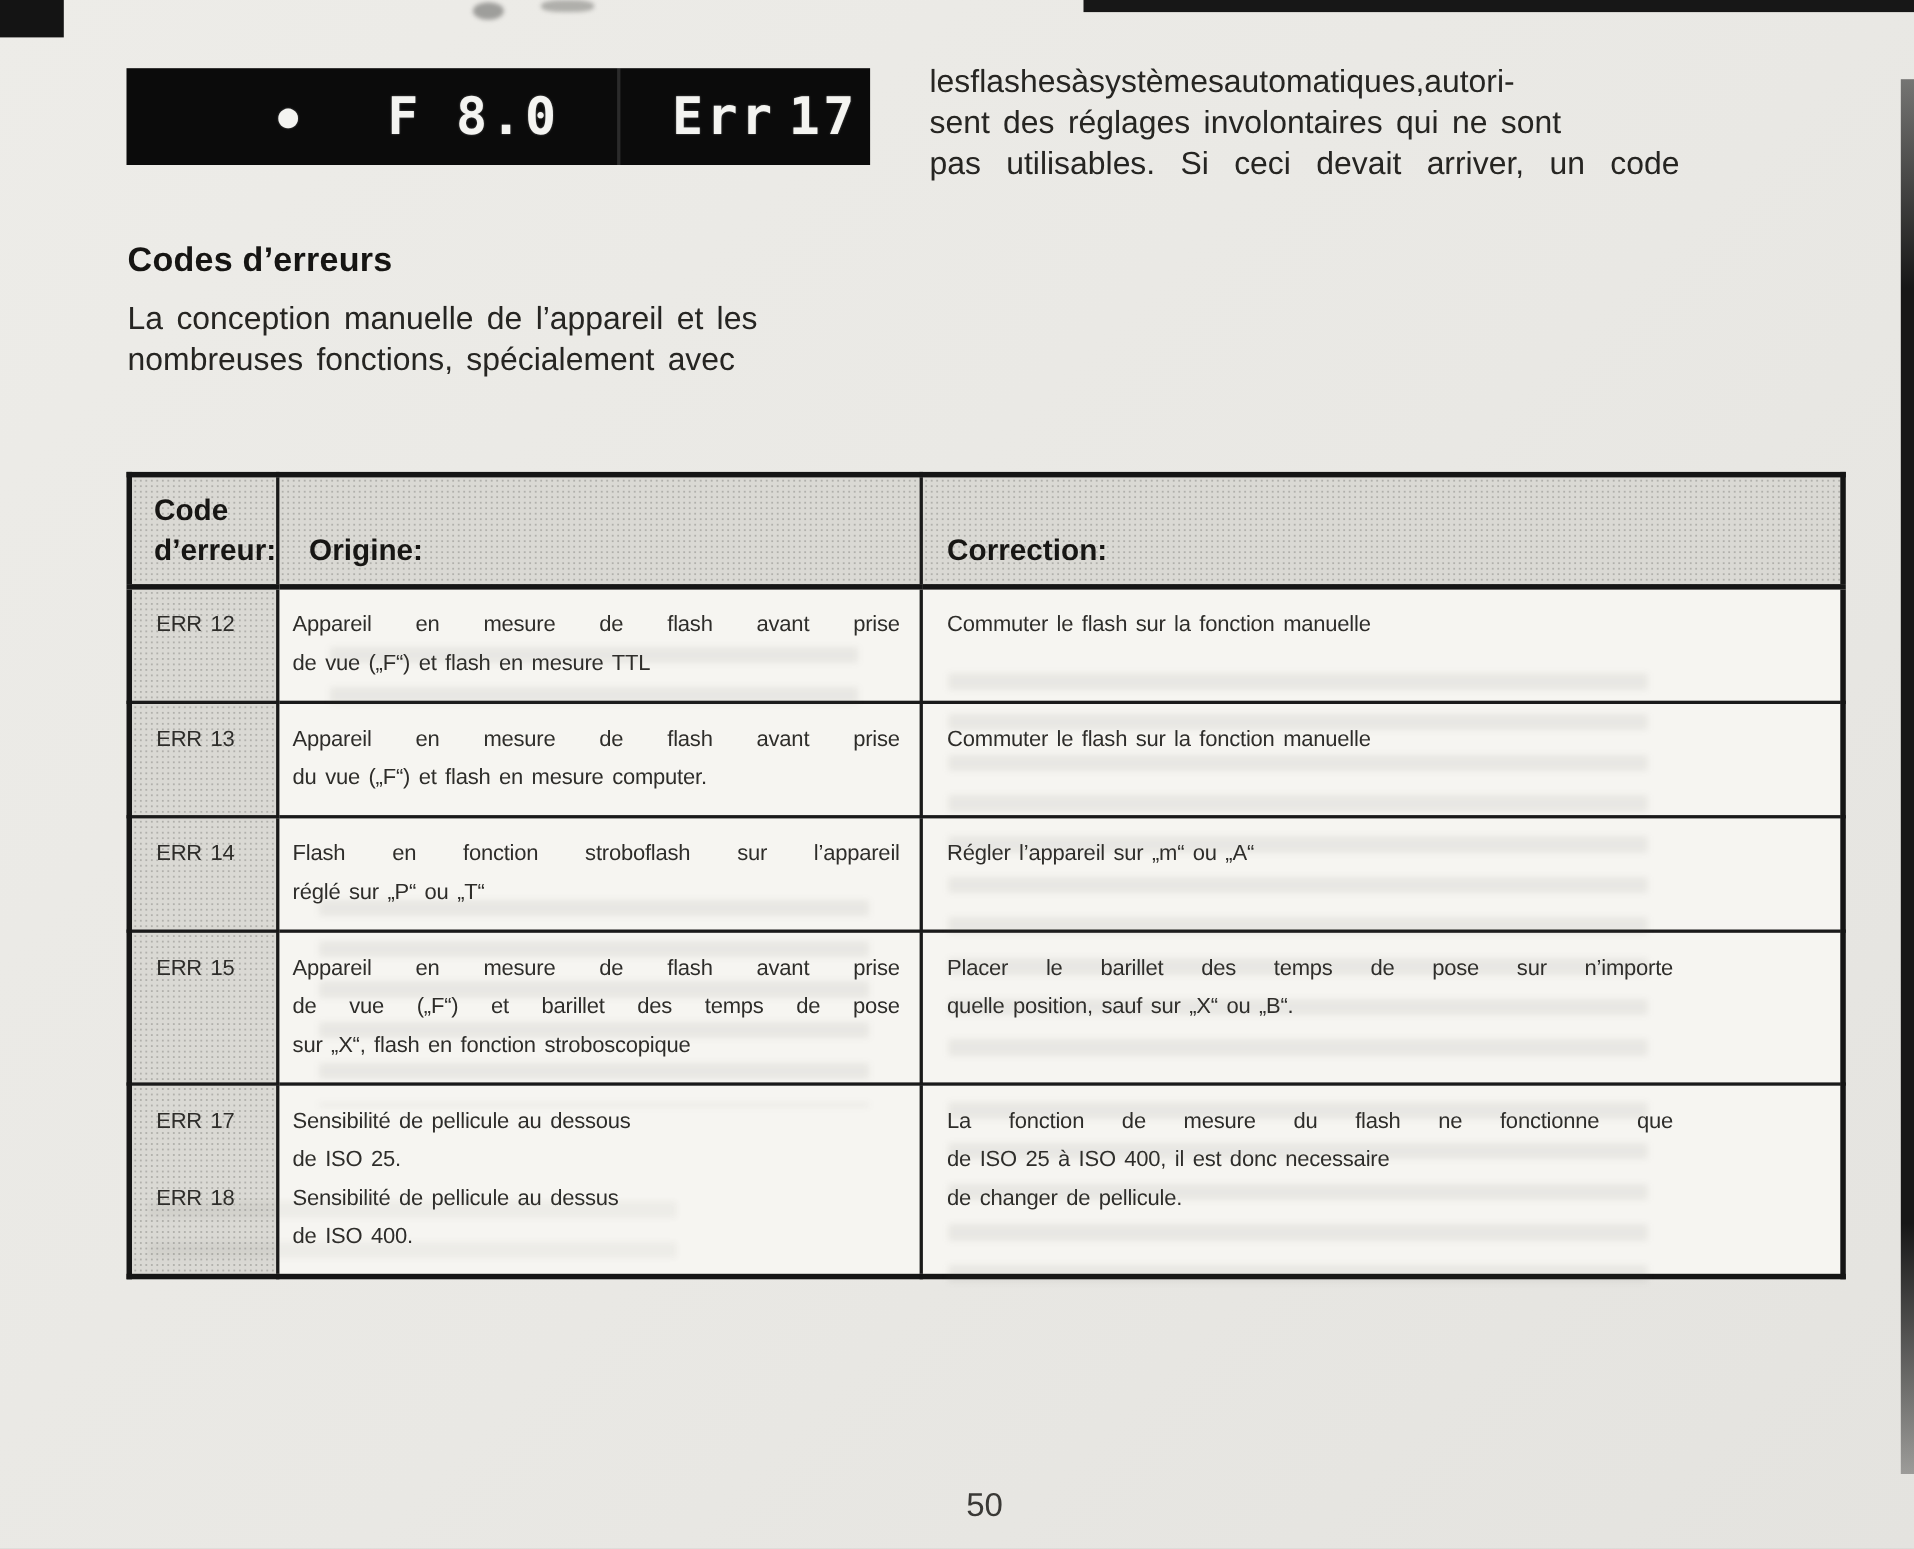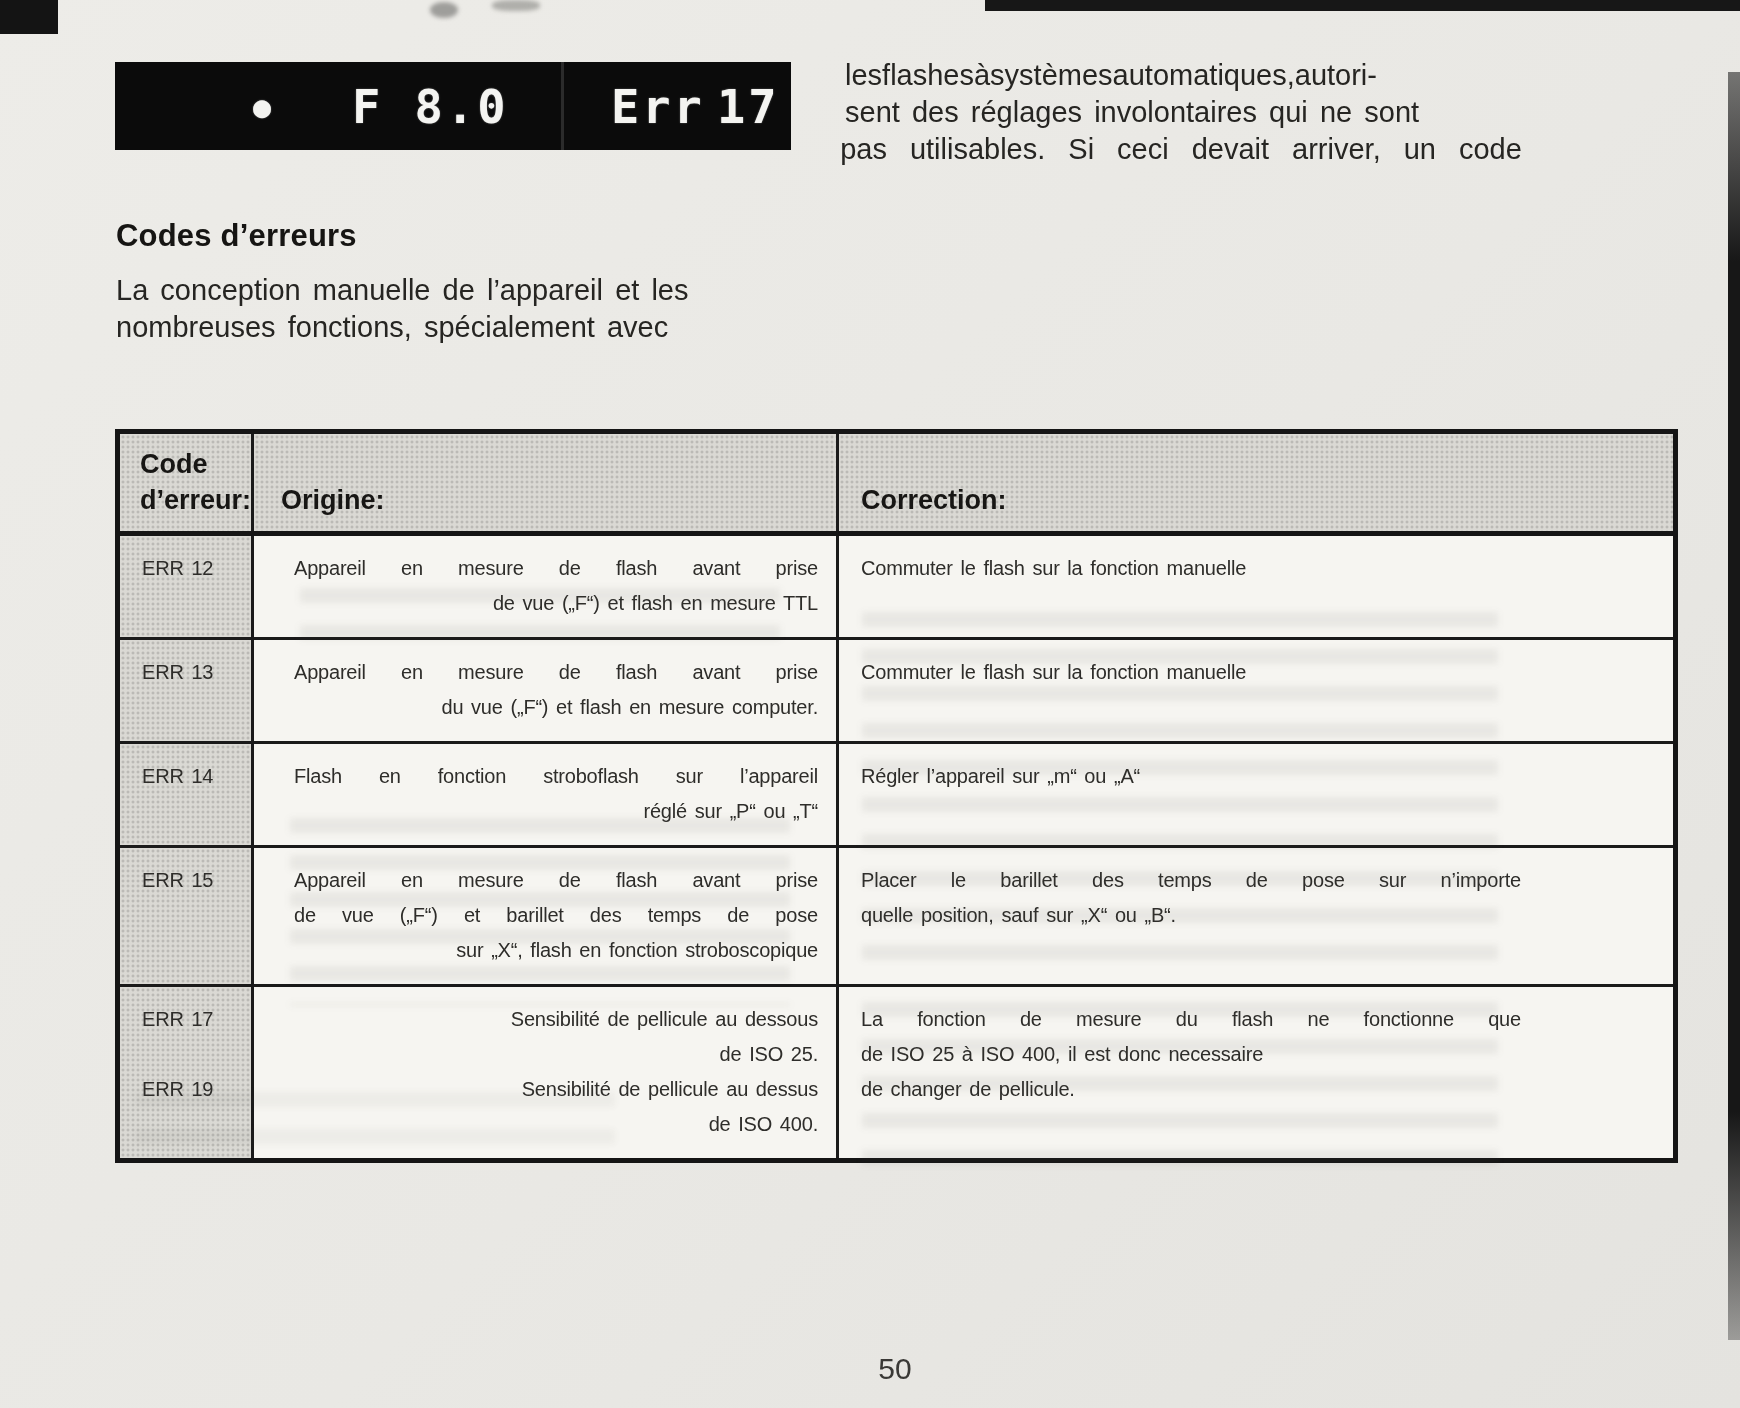--- a/index.html
+++ b/index.html
@@ -56,21 +56,21 @@
     background-image:radial-gradient(rgba(110,110,106,.38) 1px, rgba(0,0,0,0) 1.3px);
     background-size:5px 5px; }
   .err-table th .line, .err-table td .line { line-height:35px; }
   .err-table th .line { line-height:36px; }
   .hdr-code { padding-left:20px !important; }
   .hdr-origin { padding-left:27px !important; }
   .hdr-corr { padding-left:22px !important; }
   .err-table td { vertical-align:top; padding:15px 0 16px 0;
     font-size:20px; color:#2e2d2a; word-spacing:.12em; letter-spacing:-.2px; }
   td.code-cell { padding-left:22px; }
-  td.origin-cell { padding-left:40px; padding-right:18px;text-align:right; }
+  td.origin-cell { padding-left:12px; padding-right:18px; }
   td.corr-cell { padding-left:22px; padding-right:12px; }
   td.corr-cell .cell-inner { max-width:660px; }
   
   .page-number { position:absolute; left:855px; top:1352px; width:80px;
     text-align:center; font-size:30px; color:#3a3936; }
 </style>
 </head>
 <body>
 
 <div class="page">
@@ -91,21 +91,21 @@
   <div class="intro intro-right jtext">
       <div class="line" style="display: flex; ">
         <span>les</span>
         <span>flashes</span>
         <span>à</span>
         <span>systèmes</span>
         <span>automatiques,</span>
         <span>autori-</span>
       </div>
       <div class="line"><span>sent des réglages involontaires qui ne sont</span></div>
-      <div class="line" style="display: flex; justify-content: center; gap: 23px;">
+      <div class="line" style="display: flex; justify-content: space-between; gap: 23px;">
         <span>pas</span>
         <span>utilisables.</span>
         <span>Si</span>
         <span>ceci</span>
         <span>devait</span>
         <span>arriver,</span>
         <span>un</span>
         <span>code</span>
       </div>
     </div>
@@ -262,21 +262,21 @@
                 <span>n’importe</span>
               </div>
               <div class="line"><span>quelle position, sauf sur „X“ ou „B“.</span></div>
             </div>
           </td>
         </tr>
         <tr>
           <td class="code-cell shaded">
             <div class="line"><span>ERR 17</span></div>
             <div class="line"><span>&nbsp;</span></div>
-            <div class="line"><span>ERR 19</span></div>
+            <div class="line"><span>ERR 18</span></div>
             <div class="line"><span>&nbsp;</span></div>
           </td>
           <td class="origin-cell">
             <div class="cell-inner jtext">
               <div class="line"><span>Sensibilité de pellicule au dessous</span></div>
               <div class="line"><span>de ISO 25.</span></div>
               <div class="line"><span>Sensibilité de pellicule au dessus</span></div>
               <div class="line"><span>de ISO 400.</span></div>
             </div>
           </td>

